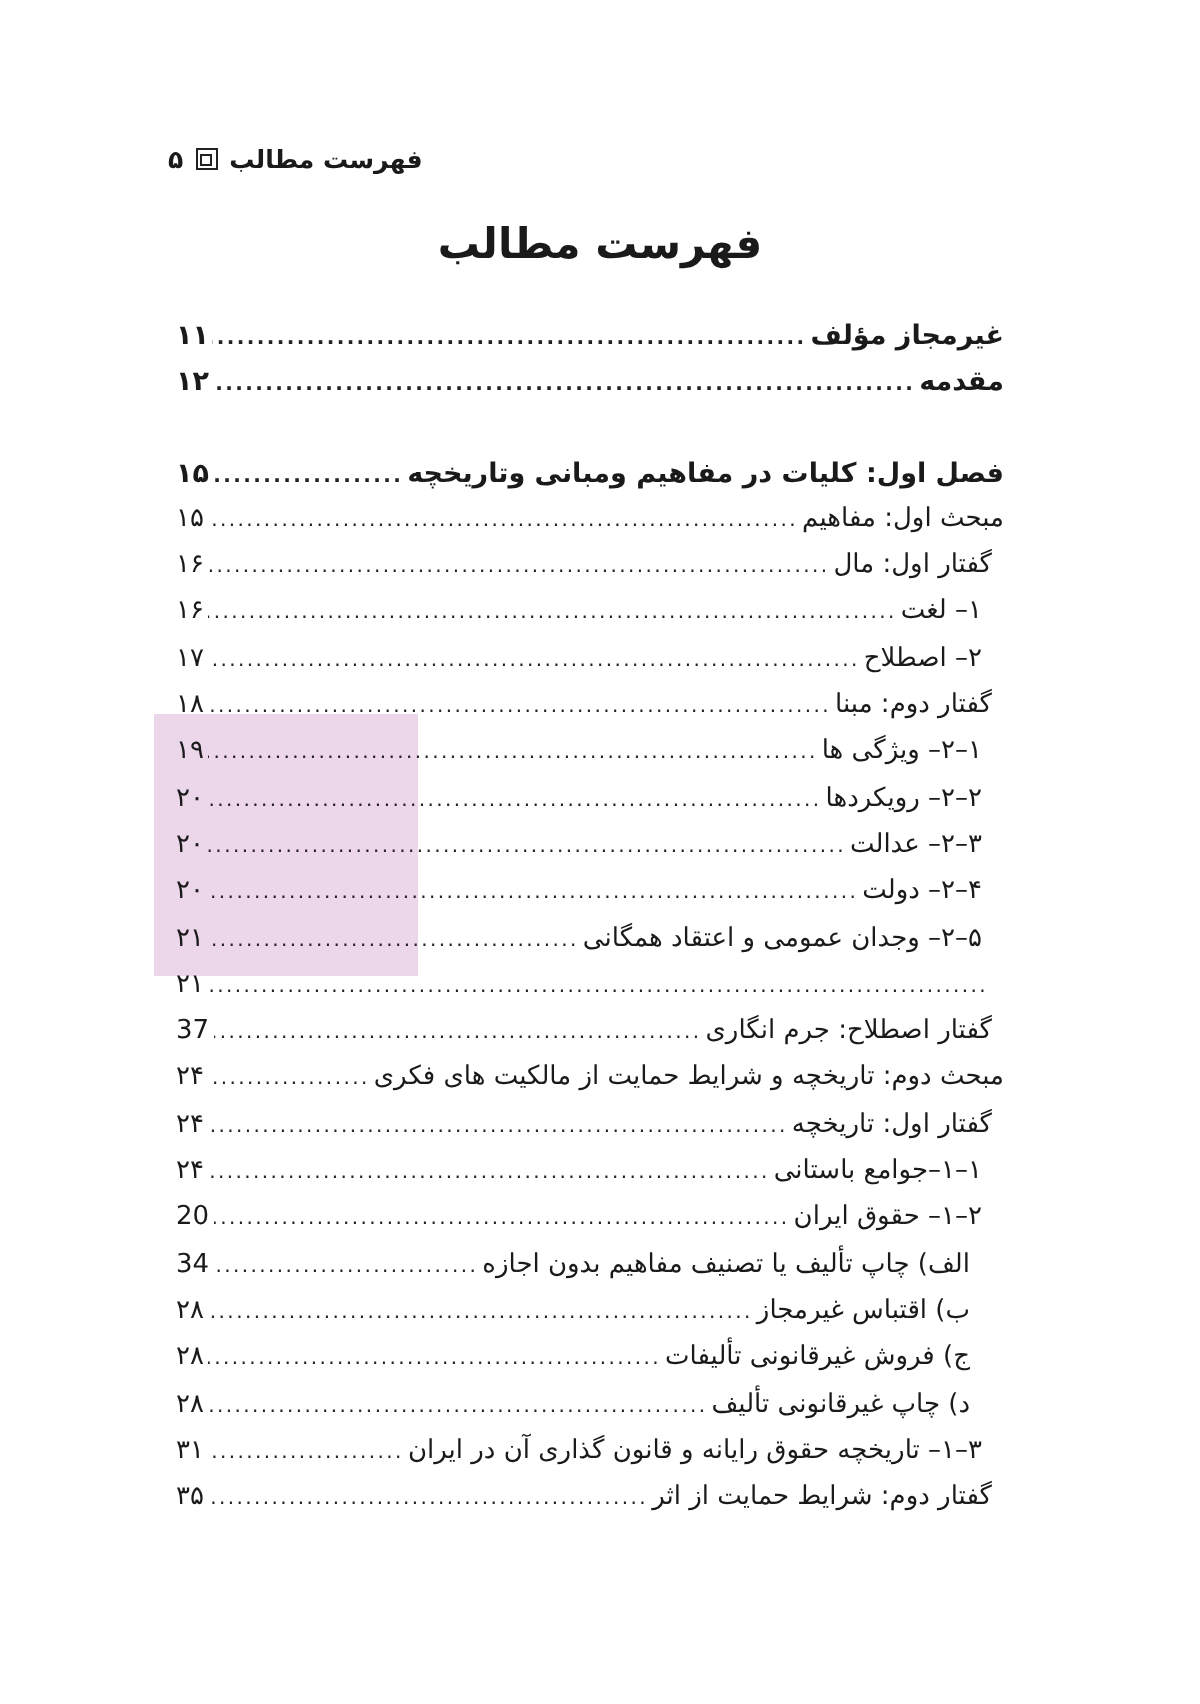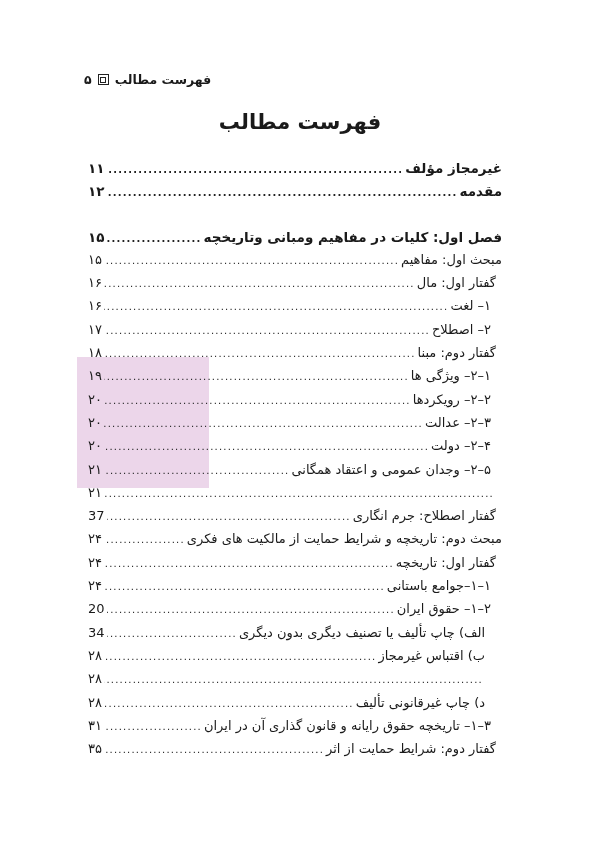--- a/index.html
+++ b/index.html
@@ -144,30 +144,31 @@
         <span class="title">۱–۱–جوامع باستانی</span>
         <span class="dots"></span>
         <span class="page">۲۴</span>
       </div>
       <div class="row lvl2">
         <span class="title">۲–۱– حقوق ایران</span>
         <span class="dots"></span>
         <span class="page">20</span>
       </div>
       <div class="row lvl3">
-        <span class="title">الف) چاپ تألیف یا تصنیف دیگری بدون دیگری</span>
+        <span class="title">الف) چاپ تألیف یا تصنیف مفاهیم بدون اجازه</span>
         <span class="dots"></span>
         <span class="page">34</span>
       </div>
       <div class="row lvl3">
         <span class="title">ب) اقتباس غیرمجاز</span>
         <span class="dots"></span>
         <span class="page">۲۸</span>
       </div>
       <div class="row lvl3">
+        <span class="title">ج) فروش غیرقانونی تألیفات</span>
         <span class="dots"></span>
         <span class="page">۲۸</span>
       </div>
       <div class="row lvl3">
         <span class="title">د) چاپ غیرقانونی تألیف</span>
         <span class="dots"></span>
         <span class="page">۲۸</span>
       </div>
       <div class="row lvl2">
         <span class="title">۳–۱– تاریخچه حقوق رایانه و قانون گذاری آن در ایران</span>

